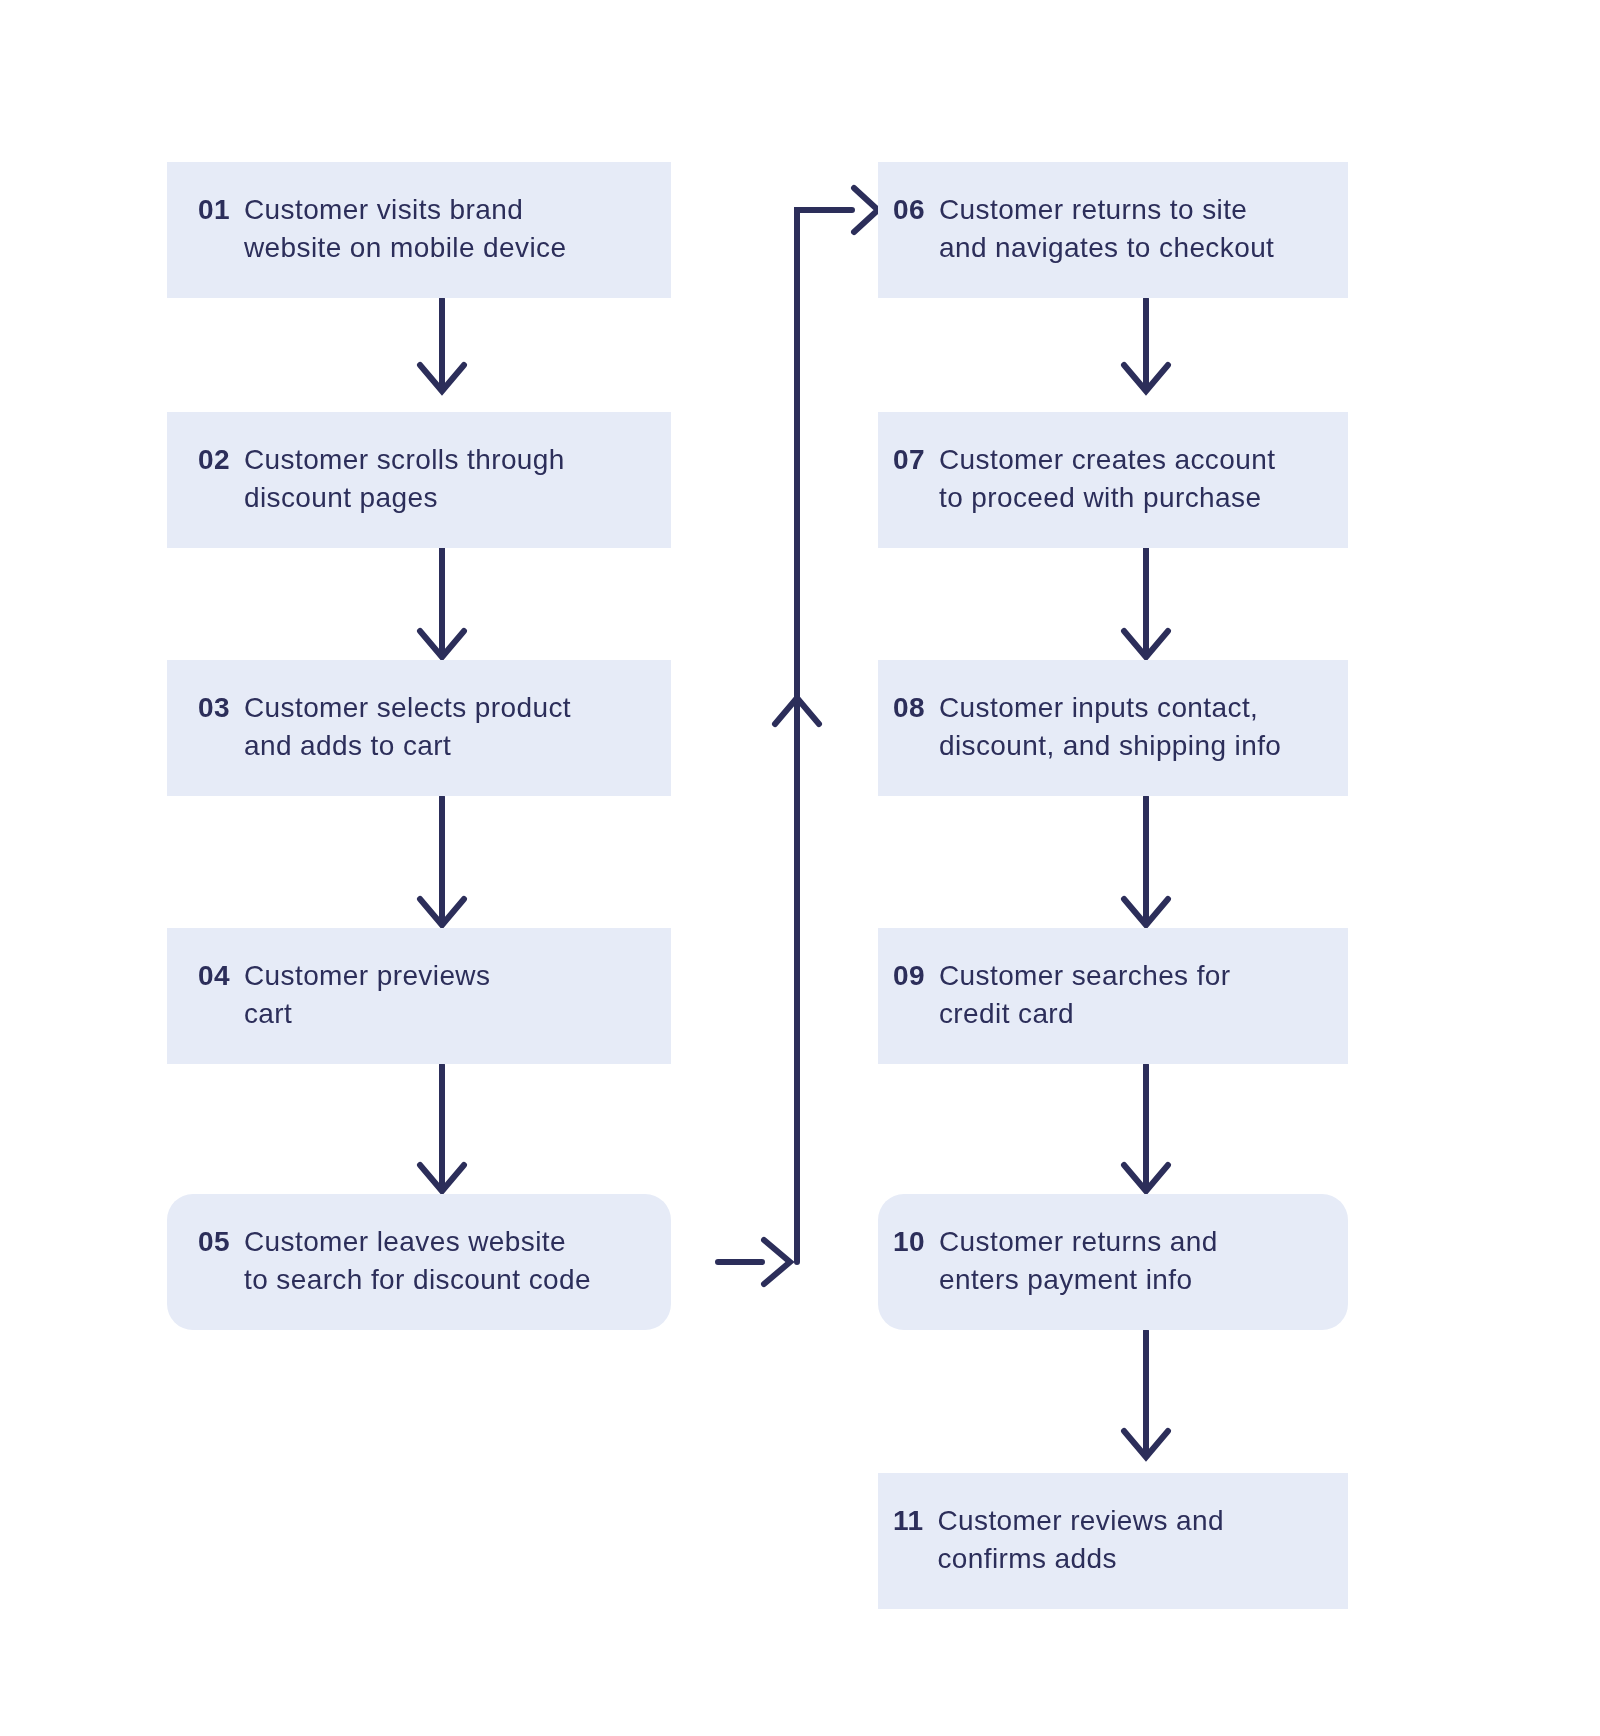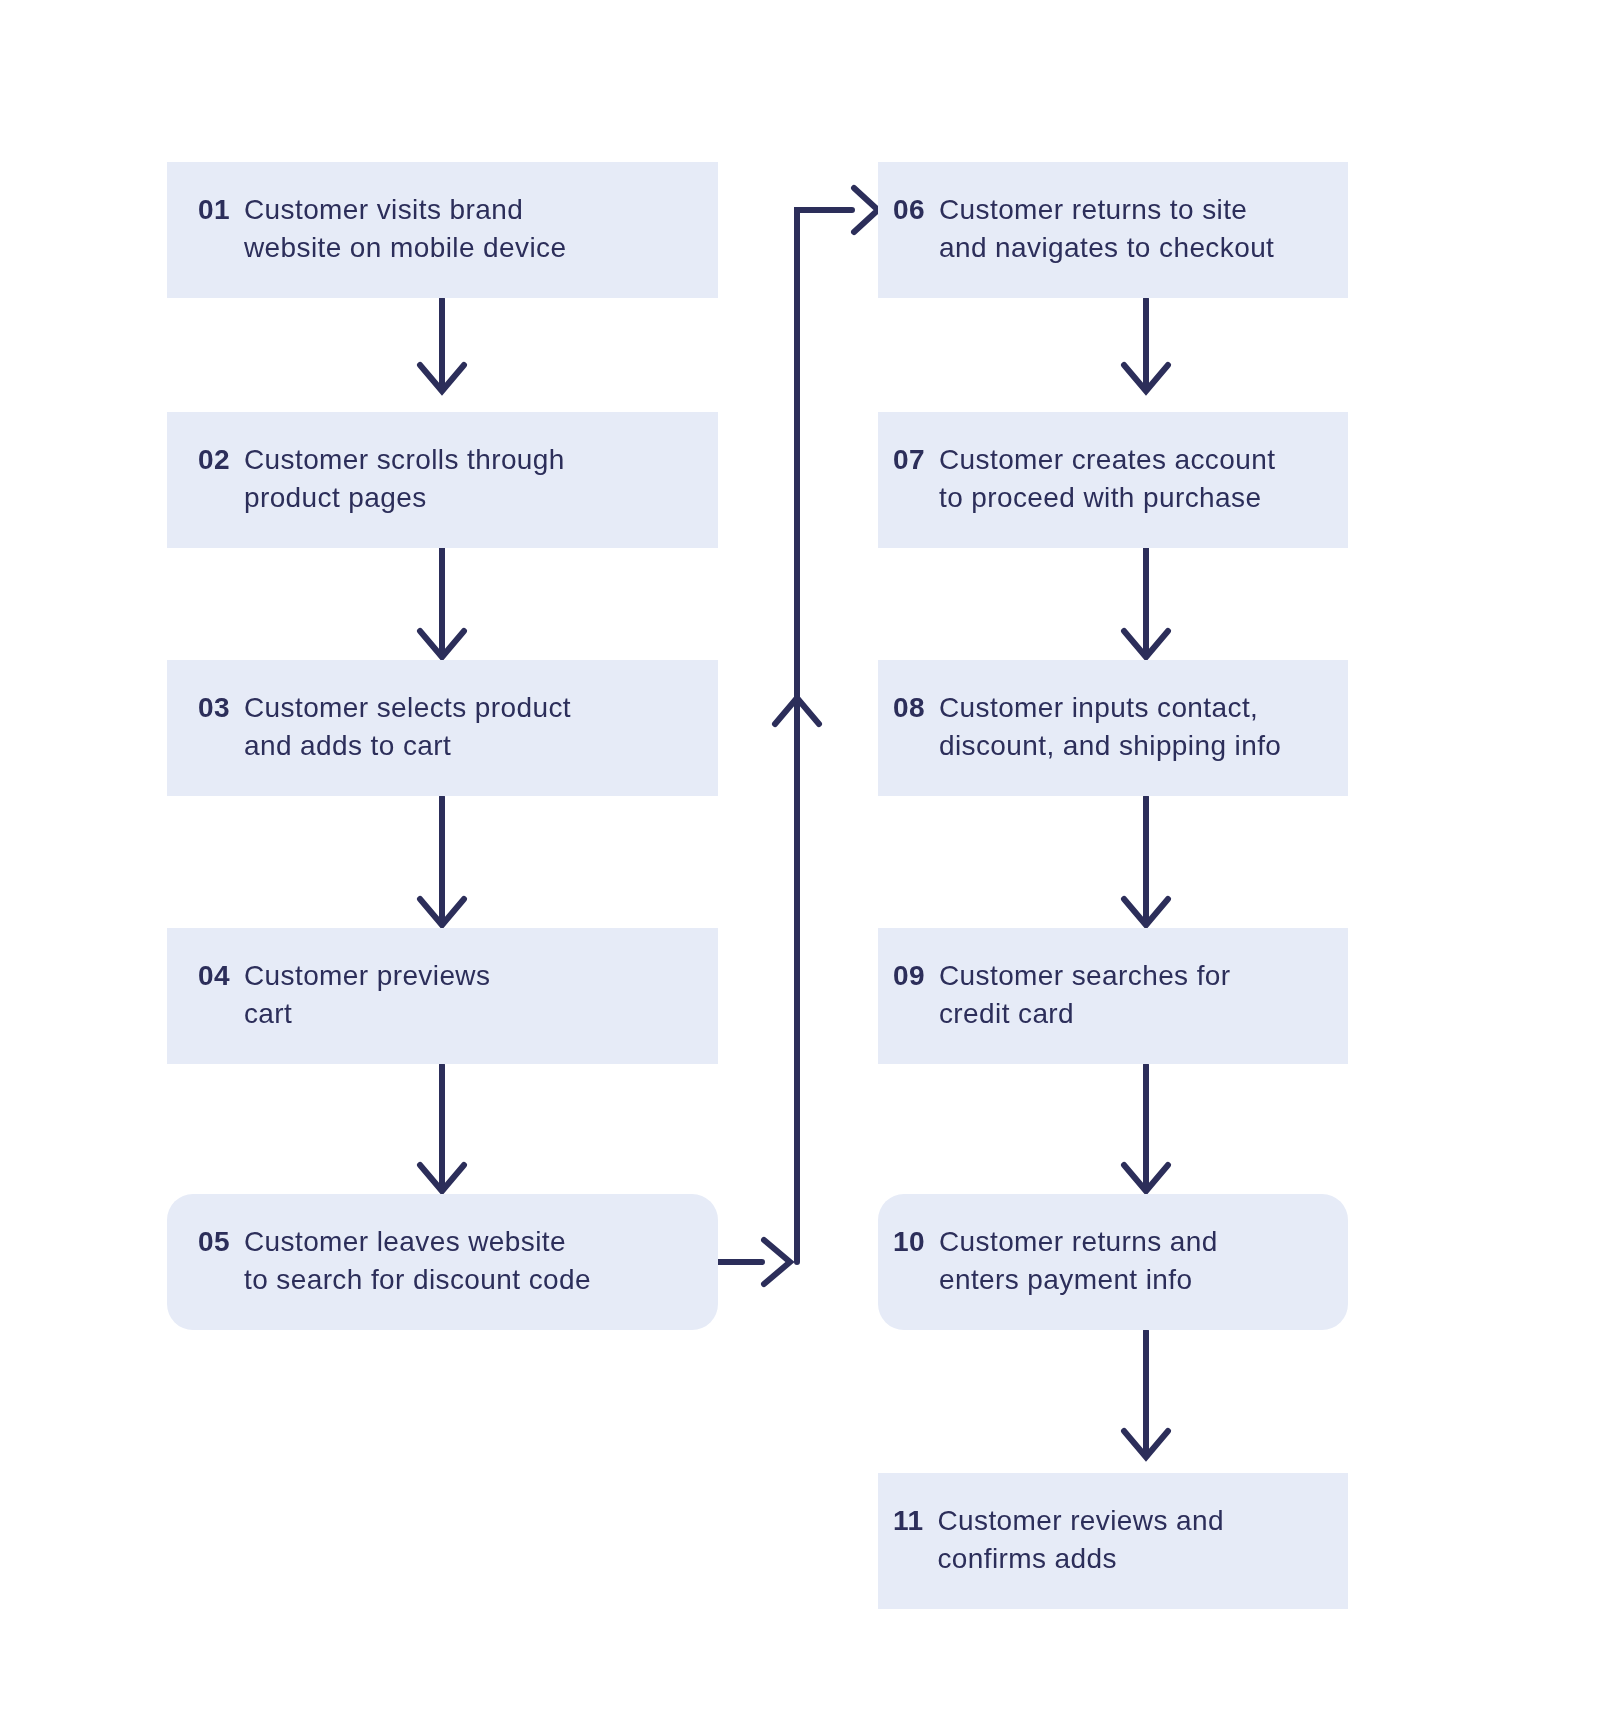--- a/index.html
+++ b/index.html
@@ -27,21 +27,21 @@
     box-sizing: border-box;
     display: flex;
     align-items: flex-start;
     gap: 14px;
     padding: 29px 18px 0 31px;
     color: #2c2e5a;
     font-size: 28px;
     line-height: 38px;
     letter-spacing: 0.4px;
   }
-  .box.col-left  { left: 167px; width: 551px; }
+  .box.col-left  { left: 167px; width: 504px; }
   .box.col-right { left: 878px; width: 470px; padding-left: 15px; }
   .row-1 { top: 162px; }
   .row-2 { top: 412px; }
   .row-3 { top: 660px; }
   .row-4 { top: 928px; }
   .row-5 { top: 1194px; border-radius: 26px; }
   .row-6 { top: 1462px; margin-top: 11px; }
   .num {
     font-weight: bold;
     color: #2c2e5a;
@@ -79,21 +79,21 @@
     <div class="step-text">
       <div>Customer visits brand</div>
       <div>website on mobile device</div>
     </div>
   </div>
 
   <div class="box col-left row-2">
     <span class="num">02</span>
     <div class="step-text">
       <div>Customer scrolls through</div>
-      <div>product pages</div>
+      <div>discount pages</div>
     </div>
   </div>
 
   <div class="box col-left row-3">
     <span class="num">03</span>
     <div class="step-text">
       <div>Customer selects product</div>
       <div>and adds to cart</div>
     </div>
   </div>

